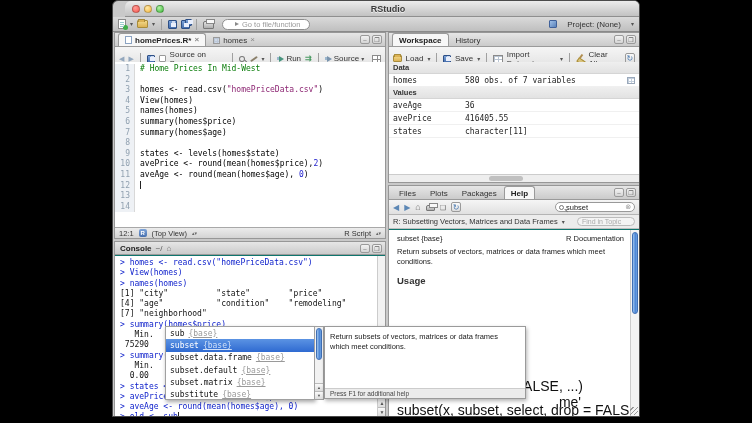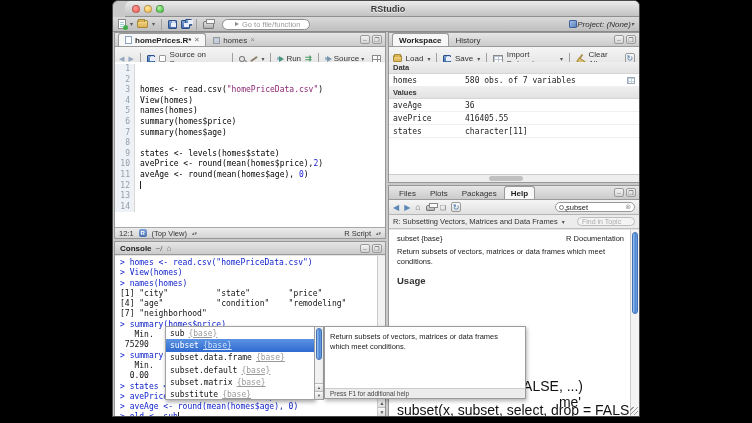--- a/index.html
+++ b/index.html
@@ -42,24 +42,24 @@
   .icon-floppy2 .f2 { position:absolute; left:3px; top:-2px; }
   .icon-print { width:11px; height:8px; background:linear-gradient(#e5e5e5,#aeaeae); border:1px solid #777;
                 border-radius:2px 2px 1px 1px; position:relative; margin-top:2px; }
   .icon-print::before { content:""; position:absolute; left:2px; top:-3px; width:7px; height:3px; background:#f8f8f8; border:1px solid #888; }
   .searchpill { width:88px; height:11px; border:1px solid #8f8f8f; border-radius:6px; background:#fff;
                 display:flex; align-items:center; gap:3px; padding:0 12px; margin-left:4px; }
   .searchpill .ph { font-size:7.5px; color:#9a9a9a; white-space:nowrap; }
   .icon-goarrow { width:0; height:0; border-top:2.5px solid transparent; border-bottom:2.5px solid transparent;
                   border-left:4px solid #8a8a8a; }
   .spacer { flex:1; }
-  .project { display:flex; align-items:center; gap:0; font-size:8px; color:#333;font-style:italic; }
+  .project { display:flex; align-items:center; gap:10px; font-size:8px; color:#333; }
   .icon-cube { width:8px; height:8px; background:linear-gradient(135deg,#9fc0e8,#5a82ba); border:1px solid #40619a; border-radius:1px; }
   
-  .pane { position:absolute; background:#e5e5e5; border:1px solid #979797; overflow:hidden; }
+  .pane { position:absolute; background:#0f766e; border:1px solid #979797; overflow:hidden; }
   #editor-pane   { left:1px;  top:31px;  width:272px; height:207px; }
   #console-pane  { left:1px;  top:240px; width:272px; height:176px; }
   #workspace-pane{ left:275px; top:31px;  width:252px; height:151px; }
   #help-pane     { left:275px; top:184px; width:252px; height:282px; }
   .tabstrip { height:14px; background:linear-gradient(#e6e6e6,#cbcbcb); border-bottom:1px solid #9a9a9a;
               display:flex; align-items:flex-end; padding-left:3px; position:relative; }
   .tab { height:13px; display:flex; align-items:center; gap:3px; padding:0 6px; font-size:8px; color:#333;
          border:1px solid transparent; border-bottom:none; border-radius:3px 3px 0 0; }
   .tab.selected { background:#f7f7f7; border-color:#9a9a9a; font-weight:bold; color:#222; }
   .tabicon { width:7px; height:8px; background:#fff; border:1px solid #8ba3c2; }
@@ -281,20 +281,21 @@
         <span class="caret" style="margin-left:2px">▾</span>
       </div>
       <div class="spacer"></div>
       <div class="icon-panes"></div>
     </div>
     <div class="code">
       <div class="gutterfill"></div>
       <div>
           <div class="eline">
             <span class="gut">1</span>
+            <span class="ecode"><span class="tk-c"># Home Prices In Mid-West</span></span>
           </div>
           <div class="eline">
             <span class="gut">2</span>
             <span class="ecode"></span>
           </div>
           <div class="eline">
             <span class="gut">3</span>
             <span class="ecode"><span>homes &lt;- read.csv(</span><span class="tk-s">"homePriceData.csv"</span><span>)</span></span>
           </div>
           <div class="eline">

